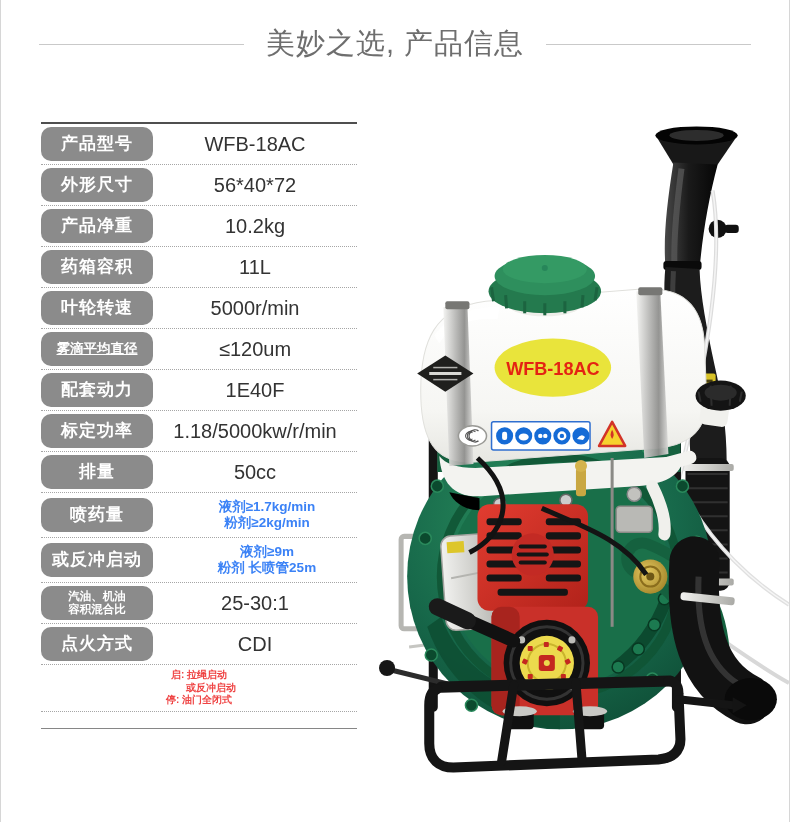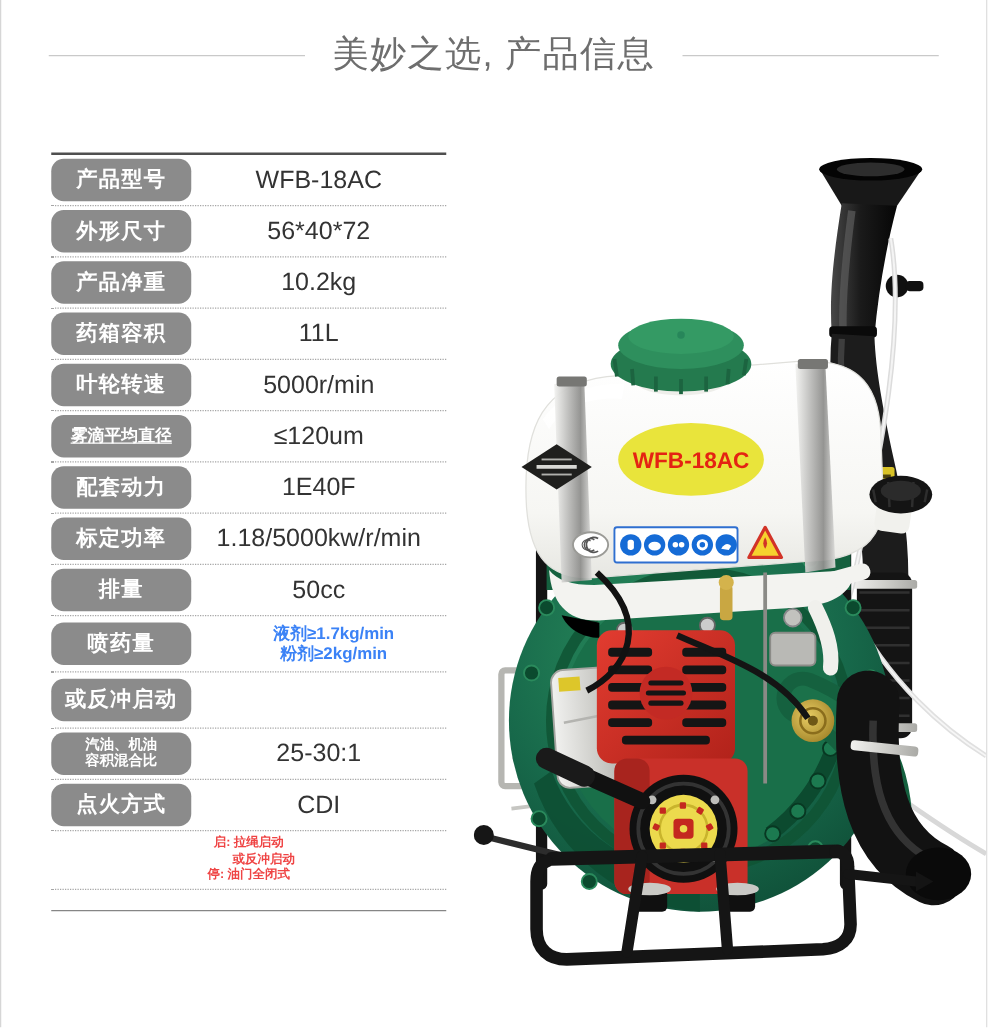--- a/index.html
+++ b/index.html
@@ -153,20 +153,24 @@
             <span>喷药量</span>
           </div>
           <div class="spec-value">
             <span>液剂≥1.7kg/min</span>
             <span>粉剂≥2kg/min</span>
           </div>
         </div>
         <div class="spec-row multi">
           <div class="spec-label">
             <span>或反冲启动</span>
+          </div>
+          <div class="spec-value">
+            <span>液剂≥9m</span>
+            <span>粉剂 长喷管25m</span>
           </div>
         </div>
         <div class="spec-row">
           <div class="spec-label two-line">
             <span>汽油、机油</span>
             <span>容积混合比</span>
           </div>
           <div class="spec-value">
             <span>25-30:1</span>
           </div>

